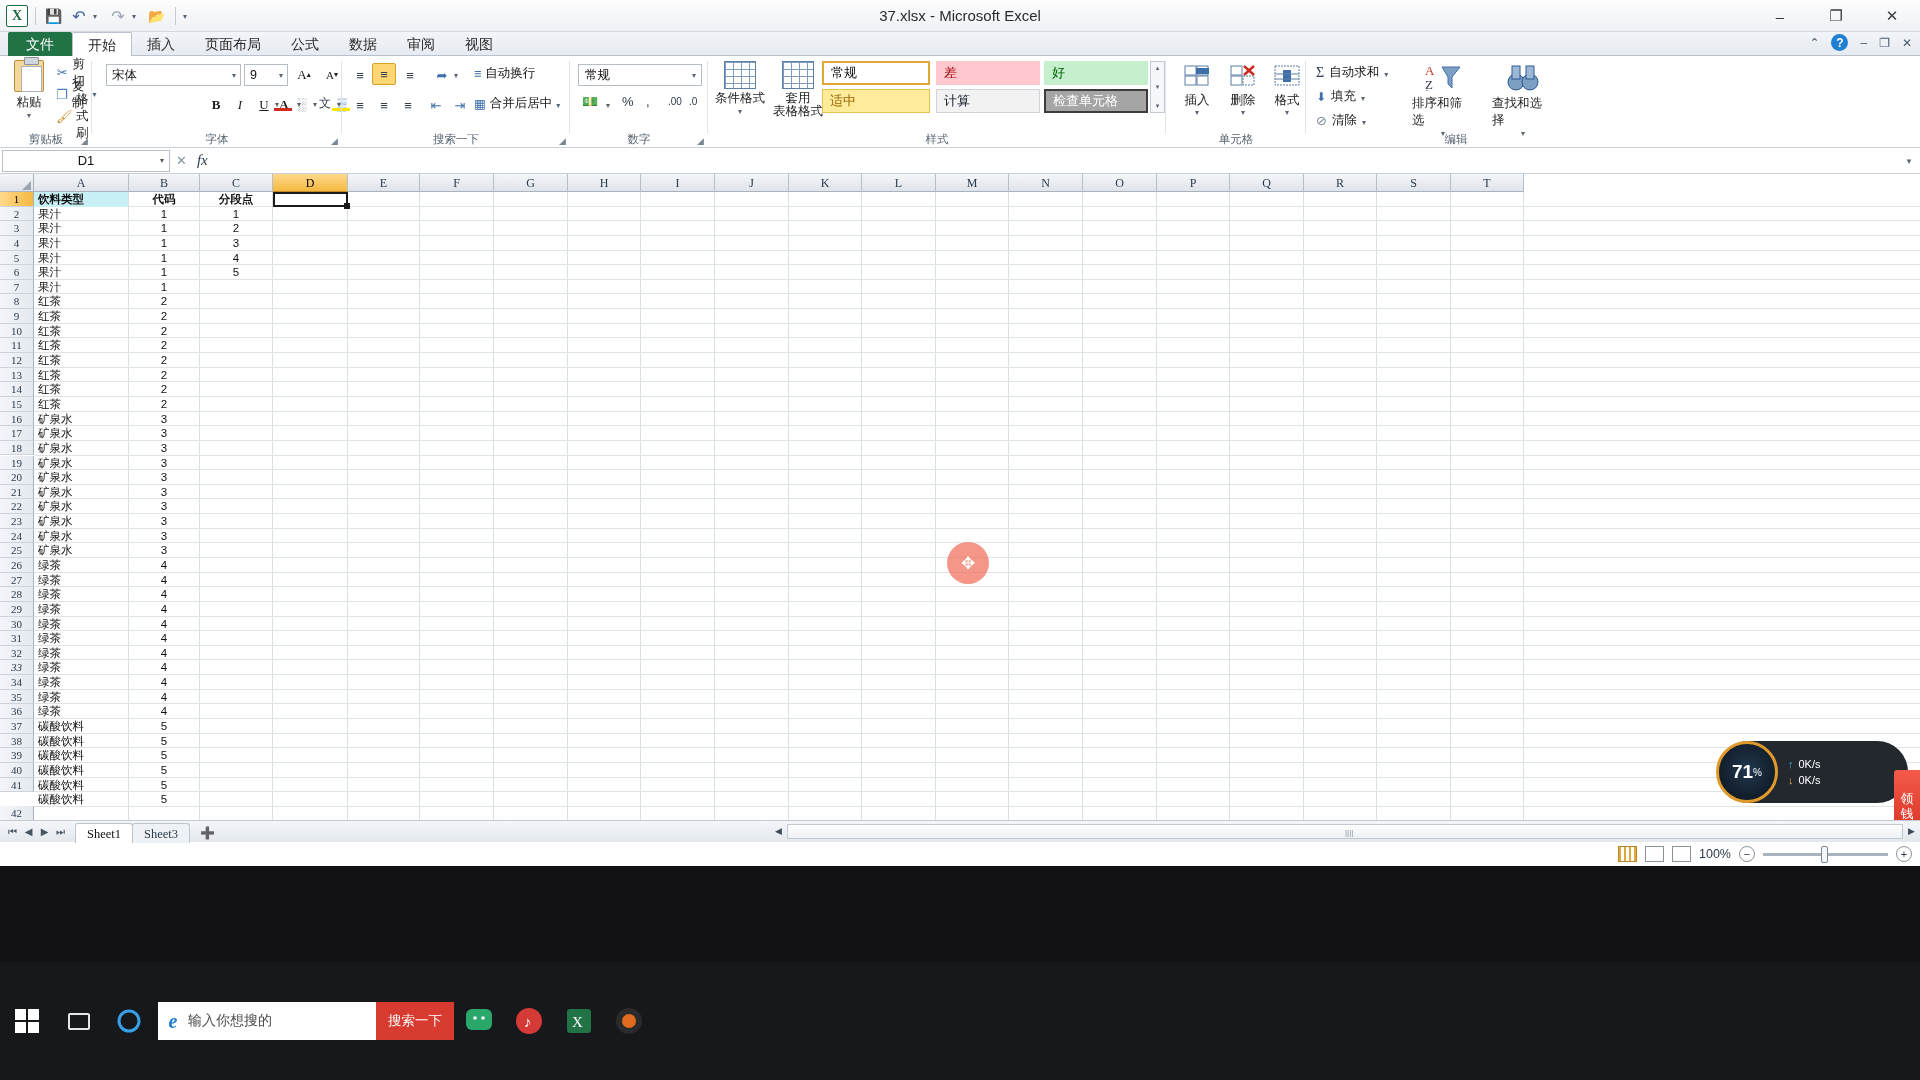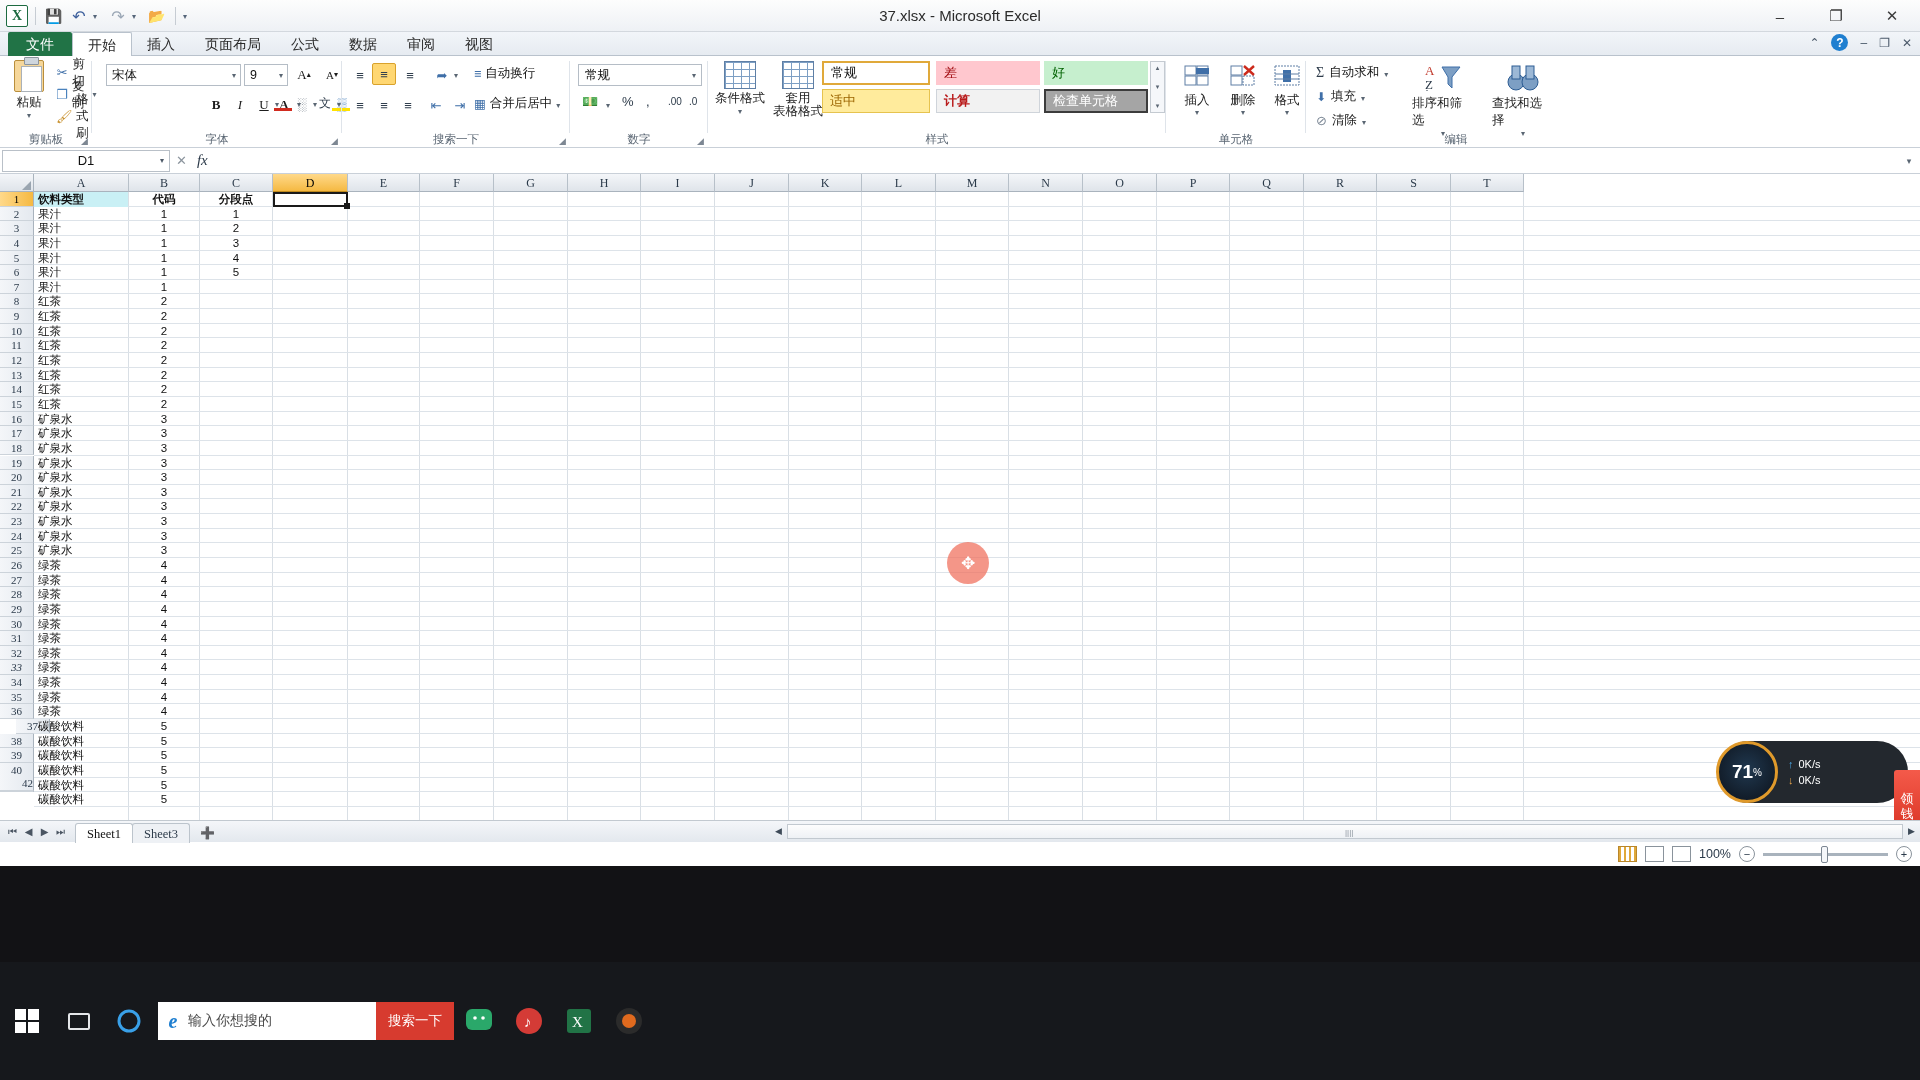--- a/index.html
+++ b/index.html
@@ -160,21 +160,21 @@
     border: 1px solid #5f7fa5;
   }
   .cellstyle {
     position: absolute; height: 24px; border: 1px solid #cfd4da; font-size: 13px;
     display: flex; align-items: center; padding-left: 7px;
   }
   .cs-normal { background: #fff; border: 2px solid #e0a93a; color: #111; }
   .cs-bad { background: #ffc7ce; color: #9c0006; border-color: #ffc7ce; }
   .cs-good { background: #c6efce; color: #006100; border-color: #c6efce; }
   .cs-neutral { background: #ffeb9c; color: #9c6500; border: 1px solid #e6c34f; }
-  .cs-calc { background: #f2f2f2; color: #b91c1c; font-weight: bold; }
+  .cs-calc { background: #f2f2f2; color: #0f172a; }
   .cs-check { background: #a5a5a5; color: #fff; border: 2px solid #3c3c3c; }
   .gal-scroll {
     position: absolute; width: 15px; border: 1px solid #c4cad1; background: #f5f7fa;
     display: flex; flex-direction: column; align-items: center; justify-content: space-between;
     font-size: 7px; color: #5a6673; padding: 2px 0;
   }
 
   
   .cbig {
     position: absolute; width: 46px; display: flex; flex-direction: column; align-items: center;
@@ -742,26 +742,26 @@
         <div class="rowhead" style="top: 398.64px;">27</div>
         <div class="rowhead" style="top: 413.28px;">28</div>
         <div class="rowhead" style="top: 427.92px;">29</div>
         <div class="rowhead" style="top: 442.56px;">30</div>
         <div class="rowhead" style="top: 457.2px;">31</div>
         <div class="rowhead" style="top: 471.84px;">32</div>
         <div class="rowhead" style="top: 486.48px; font-style: italic;">33</div>
         <div class="rowhead" style="top: 501.12px;">34</div>
         <div class="rowhead" style="top: 515.76px;">35</div>
         <div class="rowhead" style="top: 530.4px;">36</div>
-        <div class="rowhead" style="top: 545.04px; margin-left: 16px;">37</div>
+        <div class="rowhead" style="top: 545.04px;">37</div>
         <div class="rowhead" style="top: 559.68px;">38</div>
         <div class="rowhead" style="top: 574.32px;">39</div>
         <div class="rowhead" style="top: 588.96px;">40</div>
         <div class="rowhead" style="top: 603.6px;">41</div>
-        <div class="rowhead" style="top: 602px; text-align: right;">42</div>
+        <div class="rowhead" style="top: 632px;">42</div>
       </div>
     <div id="gridlines">
         <div class="vline" style="left: 128px; top: 18px; height: 628px;"></div>
         <div class="vline" style="left: 199px; top: 18px; height: 628px;"></div>
         <div class="vline" style="left: 272px; top: 18px; height: 628px;"></div>
         <div class="vline" style="left: 347px; top: 18px; height: 628px;"></div>
         <div class="vline" style="left: 419px; top: 18px; height: 628px;"></div>
         <div class="vline" style="left: 493px; top: 18px; height: 628px;"></div>
         <div class="vline" style="left: 567px; top: 18px; height: 628px;"></div>
         <div class="vline" style="left: 640px; top: 18px; height: 628px;"></div>

